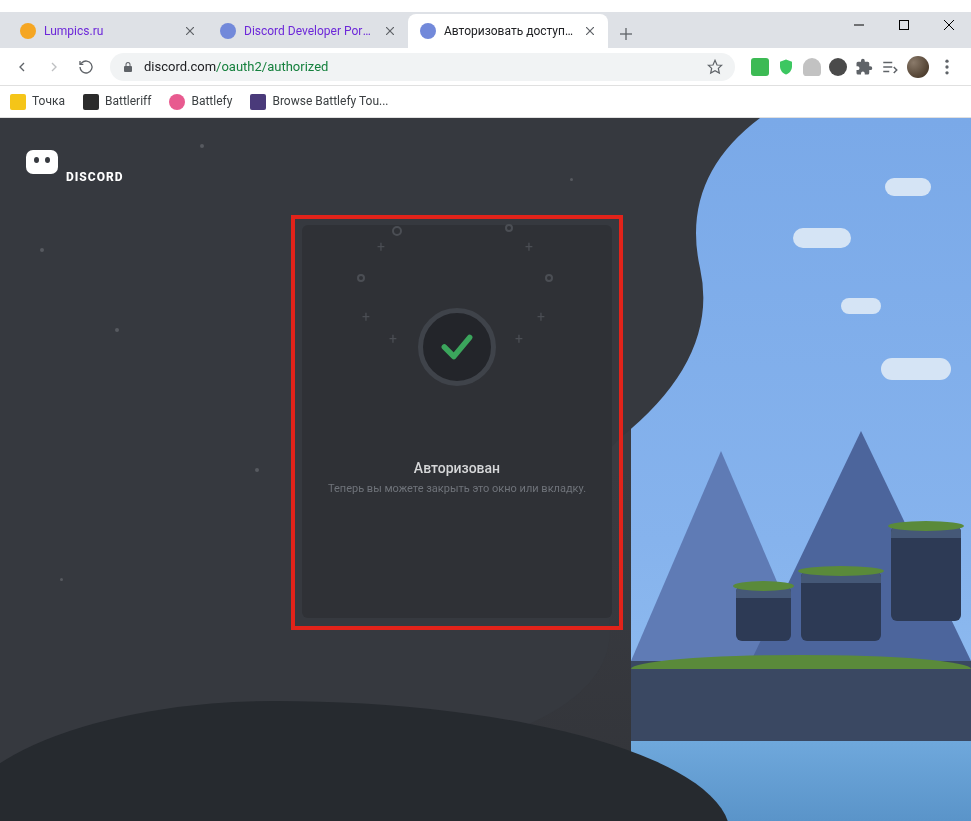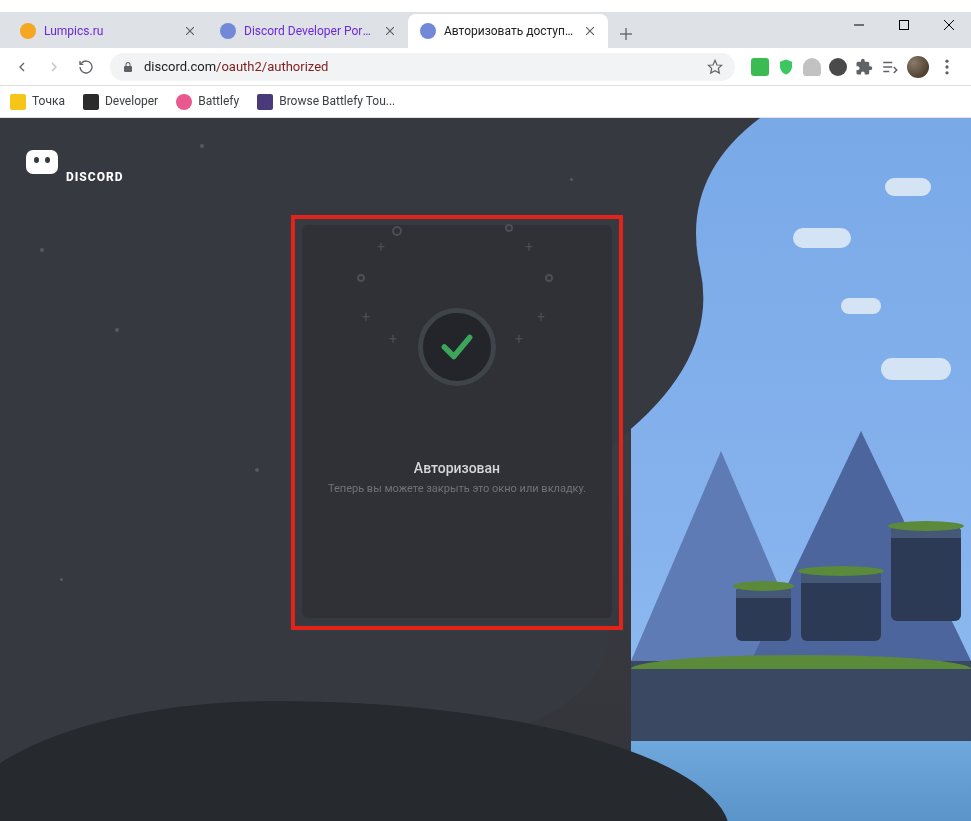--- a/index.html
+++ b/index.html
@@ -24,21 +24,21 @@
 
 
 .toolbar { height: 38px; background: #fff; display: flex; align-items: center; padding: 0 8px; gap: 4px; border-bottom: 1px solid #e0e0e0; }
 .nav-btn { width: 28px; height: 28px; display: flex; align-items: center; justify-content: center; border-radius: 50%; }
 .nav-btn svg { width: 16px; height: 16px; }
 .nav-btn.disabled { opacity: 0.4; }
 .omnibox { flex: 1; height: 28px; background: #f1f3f4; border-radius: 14px; display: flex; align-items: center; padding: 0 12px; gap: 10px; font-size: 13px; color: #202124; margin: 0 6px; }
 .lock-icon { width: 12px; height: 12px; }
 .url { flex: 1; }
 .url .host { color: #202124; }
-.url .path { color: #7f1d1d; }
+.url .path { color: #15803d; }
 .star-icon { width: 16px; height: 16px; }
 .ext-row { display: flex; align-items: center; gap: 8px; padding: 0 6px; }
 .ext-icon { width: 18px; height: 18px; border-radius: 3px; }
 .avatar { width: 22px; height: 22px; border-radius: 50%; background: radial-gradient(circle at 30% 30%, #8a7a6a, #3a2a1a); }
 .menu-dots { width: 20px; height: 20px; display: flex; align-items: center; justify-content: center; }
 
 
 .bookmarks-bar { height: 32px; background: #fff; display: flex; align-items: center; padding: 0 10px; gap: 18px; font-size: 12px; color: #3c4043; border-bottom: 1px solid #e0e0e0; }
 .bm { display: flex; gap: 6px; }
 .bm-ico { width: 16px; height: 16px; border-radius: 2px; }
@@ -232,21 +232,21 @@
   </div>
 </div>
 
 <div class="bookmarks-bar">
   <div class="bm">
       <span class="bm-ico" style="background:#f5c518"></span>
       <span>Точка</span>
     </div>
   <div class="bm">
       <span class="bm-ico" style="background:#2b2b2b"></span>
-      <span>Developer</span>
+      <span>Battleriff</span>
     </div>
   <div class="bm">
       <span class="bm-ico" style="background:#e85a8f;border-radius:50%"></span>
       <span>Battlefy</span>
     </div>
   <div class="bm">
       <span class="bm-ico" style="background:#4a3a7a"></span>
       <span>Browse Battlefy Tou...</span>
     </div>
 </div>

